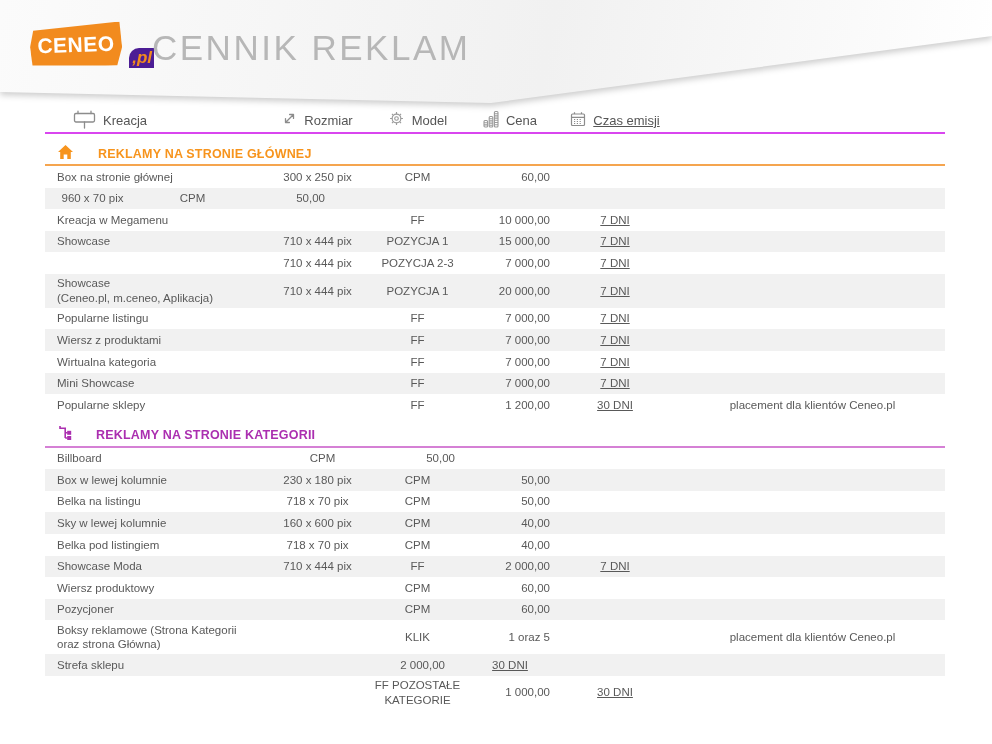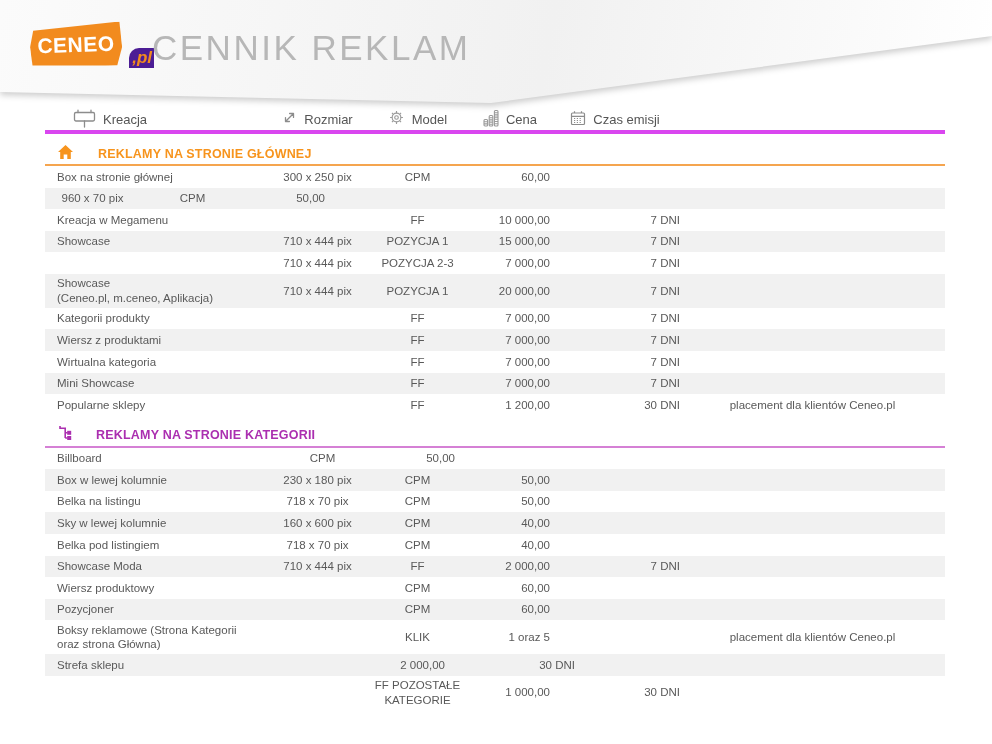--- a/index.html
+++ b/index.html
@@ -21,28 +21,28 @@
   .logo-badge span { color:#fff; font-weight:800; font-size:21px; letter-spacing:.5px; }
   .logo-suffix { position:absolute; right:-4px; bottom:1px; font-style:italic; font-weight:700;
                  font-size:17px; color:#f28b1e; background:#4c1d95; padding:0 2px 0 3px;
                  border-radius:10px 0 0 0; }
   .page-title { position:absolute; top:28px; left:152px; font-size:35px; font-weight:400;
                 color:#b7b7b7; letter-spacing:2.5px; }
 
   
   .table { position:absolute; left:45px; top:108px; width:900px; color:#595959; }
   .thead { display:flex; align-items:center; height:26px;
-           border-bottom:4px solid #d946ef; font-size:13px; color:#555; }
+           border-bottom:2px solid #d946ef; font-size:13px; color:#555; }
   .hcell { display:flex; align-items:center; justify-content:center; gap:7px; }
   .hcell svg { flex:none; }
   .col-kreacja { width:225px; }
   .col-rozmiar { width:95px;  text-align:center; }
   .col-model   { width:105px; text-align:center; }
   .col-cena    { width:80px;  text-align:right; padding-right:8px; }
-  .col-czas    { width:130px; text-align:right; }
+  .col-czas    { width:130px; text-align:center;text-decoration:underline; }
   .col-uwagi   { flex:1;      text-align:center; }
   .hcell.col-kreacja { justify-content:flex-start; padding-left:28px; }
   .hcell.col-cena    { justify-content:center; padding-right:0; text-align:center; }
 
   .section { margin-top:9px; }
   .sec-head { display:flex; align-items:center; height:23px; padding-left:12px;
               border-bottom:2px solid var(--line,#f5a54f); }
   .sec-head svg { flex:none; }
   .sec-title { margin-left:24px; font-weight:700; font-size:12.5px; letter-spacing:.2px;
                color:var(--accent,#f7941d); }
@@ -176,21 +176,21 @@
           <div class="row">
             <div class="cell col-kreacja">Showcase
 (Ceneo.pl, m.ceneo, Aplikacja)</div>
             <div class="cell col-rozmiar">710 x 444 pix</div>
             <div class="cell col-model">POZYCJA 1</div>
             <div class="cell col-cena">20 000,00</div>
             <div class="cell col-czas">7 DNI</div>
             <div class="cell col-uwagi"></div>
           </div>
           <div class="row">
-            <div class="cell col-kreacja">Kategorii produkty</div>
+            <div class="cell col-kreacja">Popularne listingu</div>
             <div class="cell col-rozmiar"></div>
             <div class="cell col-model">FF</div>
             <div class="cell col-cena">7 000,00</div>
             <div class="cell col-czas">7 DNI</div>
             <div class="cell col-uwagi"></div>
           </div>
           <div class="row">
             <div class="cell col-kreacja">Wiersz z produktami</div>
             <div class="cell col-rozmiar"></div>
             <div class="cell col-model">FF</div>

